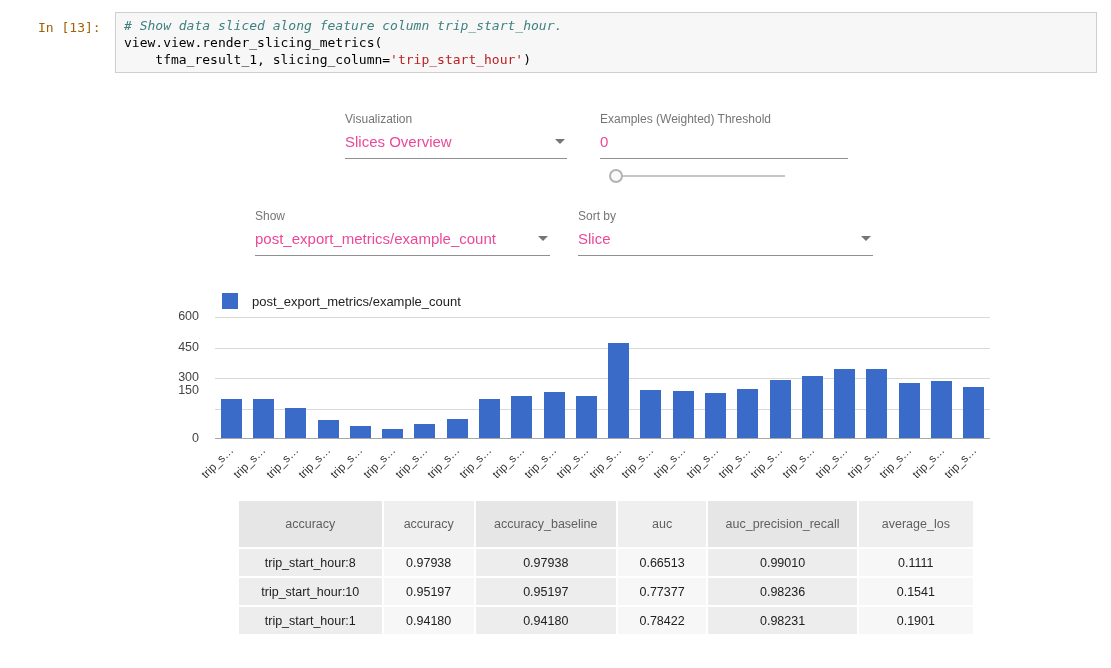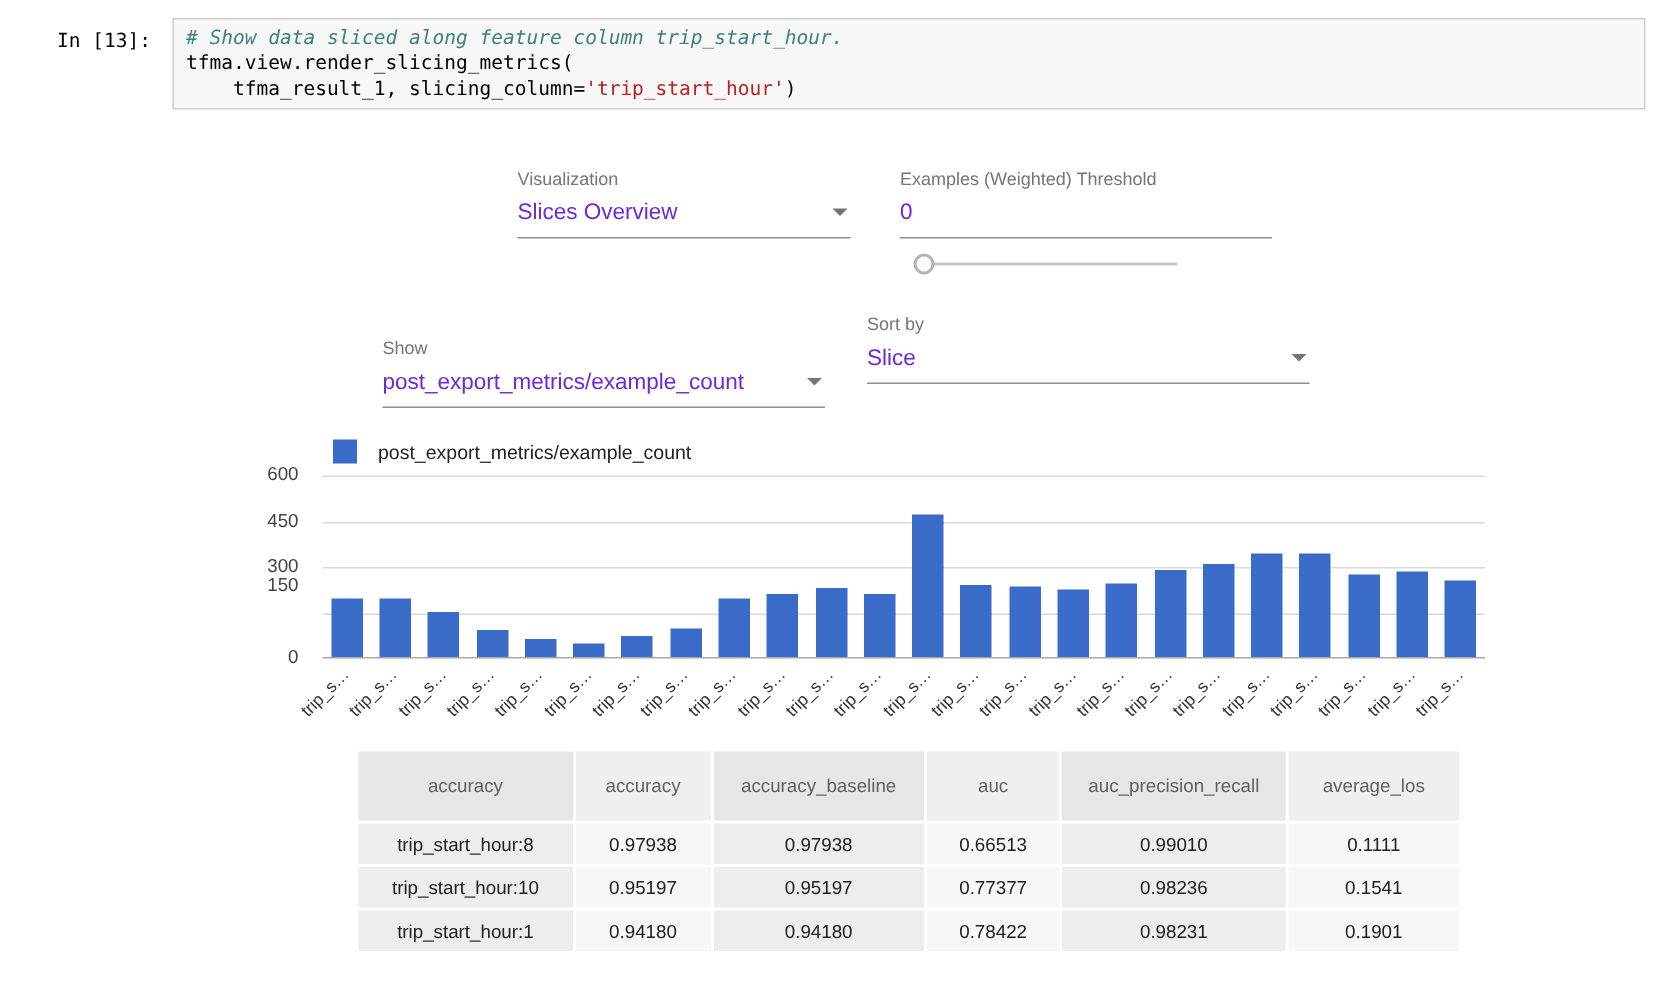--- a/index.html
+++ b/index.html
@@ -5,39 +5,39 @@
   html, body { margin:0; padding:0; }
   body {
     width:1111px; height:668px; position:relative;
     background:#ffffff; overflow:hidden;
     font-family:"Liberation Sans", sans-serif;
   }
 
   
   .cell-prompt {
     position:absolute; left:38px; top:20px;
-    font-family:"DejaVu Sans Mono", monospace; font-size:13px; color:#000000;
+    font-family:"DejaVu Sans Mono", monospace; font-size:13px; color:#a16207;
     white-space:pre;
   }
   .code-cell {
     position:absolute; left:115px; top:12px; width:982px; height:61px;
     background:#f7f7f7; border:1px solid #cfcfcf; box-sizing:border-box;
   }
   pre.code {
     margin:0; padding:4px 8px;
     font-family:"DejaVu Sans Mono", monospace; font-size:13px; line-height:17px; color:#000;
   }
   .tok-comment { color:#408080; font-style:italic; }
   .tok-string  { color:#BA2121; }
 
   
   .control { position:absolute; }
   .ctl-label { font-size:12px; color:#757575; height:16px; }
   .ctl-value {
-    position:relative; margin-top:2px; font-size:15px; color:#6d28d9;
+    position:relative; margin-top:2px; font-size:15px; color:#ec4899;
     padding:2px 18px 7px 0; border-bottom:1px solid #8f8f8f;
     white-space:nowrap; line-height:19px;
   }
   .ctl-value.no-arrow { padding-right:0; }
   .arrow-down {
     position:absolute; right:2px; top:9px; width:0; height:0;
     border-left:5px solid transparent; border-right:5px solid transparent;
     border-top:5px solid #757575;
   }
   .slider-track { position:absolute; left:610px; top:175px; width:175px; height:2px; background:#c6c6c6; }
@@ -71,21 +71,21 @@
   table.metrics td:nth-child(even) { background:#f7f7f7; }
   table.metrics th:nth-child(odd)  { background:#e6e6e6; }
   table.metrics th:nth-child(even) { background:#efefef; }
 </style>
 </head>
 <body>
 
 <span class="cell-prompt">In [13]:</span>
 <div class="code-cell">
   <pre class="code"><span class="tok-comment"># Show data sliced along feature column trip_start_hour.</span>
-<span>tfma.view.render_slicing_metrics(</span>
+<span>view.view.render_slicing_metrics(</span>
 <span>    tfma_result_1, slicing_column=</span><span class="tok-string">'trip_start_hour'</span><span>)</span></pre>
 </div>
 
 <div class="control" style="left:345px; top:112px; width:222px;">
   <div class="ctl-label">Visualization</div>
   <div class="ctl-value">
     <span>Slices Overview</span>
     <span class="arrow-down"></span>
   </div>
 </div>
@@ -93,21 +93,21 @@
 <div class="control" style="left:600px; top:112px; width:248px;">
   <div class="ctl-label">Examples (Weighted) Threshold</div>
   <div class="ctl-value no-arrow">
     <span>0</span>
   </div>
 </div>
 
 <div class="slider-track"></div>
 <div class="slider-handle"></div>
 
-<div class="control" style="left:255px; top:209px; width:295px;margin-top:16px;">
+<div class="control" style="left:255px; top:209px; width:295px;">
   <div class="ctl-label">Show</div>
   <div class="ctl-value">
     <span>post_export_metrics/example_count</span>
     <span class="arrow-down"></span>
   </div>
 </div>
 
 <div class="control" style="left:578px; top:209px; width:295px;">
   <div class="ctl-label">Sort by</div>
   <div class="ctl-value">

